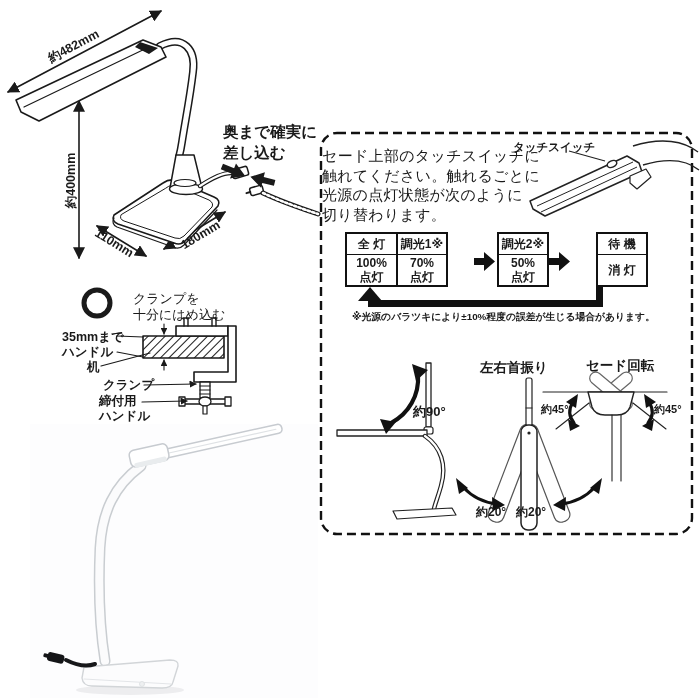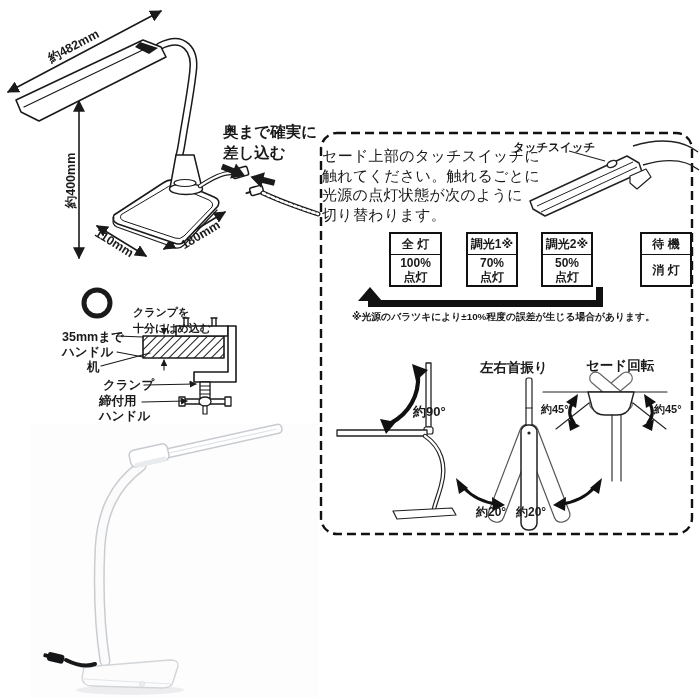--- a/index.html
+++ b/index.html
@@ -2,26 +2,26 @@
 <html><head>
 <meta charset="utf-8">
 <style>
   html,body{margin:0;padding:0;background:#fff;}
   #stage{position:relative;width:700px;height:700px;background:#ffffff;overflow:hidden;
          font-family:"Liberation Sans","DejaVu Sans",sans-serif;color:#1a1a1a;}
   #art{position:absolute;left:0;top:0;z-index:1;}
   .txt{position:absolute;z-index:3;white-space:nowrap;color:#1a1a1a;}
   .dim{font-size:12.5px;font-weight:700;}
   .plug-note{left:223px;top:121px;font-size:15.5px;font-weight:800;line-height:21px;}
-  .clampfit{left:133px;top:304px;font-size:11px;font-weight:700;line-height:16px;}
+  .clampfit{left:133px;top:291px;font-size:13px;font-weight:400;line-height:16px;}
   .lbl13{font-size:12.5px;font-weight:700;line-height:15px;}
   .instr{left:322px;top:146px;font-size:15px;font-weight:400;line-height:19.5px;letter-spacing:.3px;}
   .touchlbl{left:513px;top:140px;font-size:11.5px;font-weight:700;}
   .modebox{position:absolute;z-index:2;top:232px;width:52px;height:55px;border:2px solid #111;
-           background:#fff;box-sizing:border-box;display:flex;flex-direction:column;margin-left:44px;}
+           background:#fff;box-sizing:border-box;display:flex;flex-direction:column;}
   .modebox .hd{height:20px;border-bottom:1.5px solid #111;display:flex;align-items:center;justify-content:center;
                font-size:12px;font-weight:700;}
   .modebox .bd{flex:1;display:flex;flex-direction:column;align-items:center;justify-content:center;
                font-size:12px;font-weight:600;line-height:14.5px;}
   .note{left:352px;top:311px;font-size:9.8px;font-weight:600;}
   .ang{font-weight:700;}
 </style>
 </head>
 <body>
 
@@ -239,21 +239,21 @@
   </div>
   <div class="txt touchlbl">タッチスイッチ</div>
 
   <div class="modebox" style="left:345px;width:53px;">
     <div class="hd">全 灯</div>
     <div class="bd">
       <div>100%</div>
       <div>点灯</div>
     </div>
   </div>
-  <div class="modebox" style="left:422px;">
+  <div class="modebox" style="left:396px;">
     <div class="hd">調光1※</div>
     <div class="bd">
       <div>70%</div>
       <div>点灯</div>
     </div>
   </div>
   <div class="modebox" style="left:497px;">
     <div class="hd">調光2※</div>
     <div class="bd">
       <div>50%</div>

